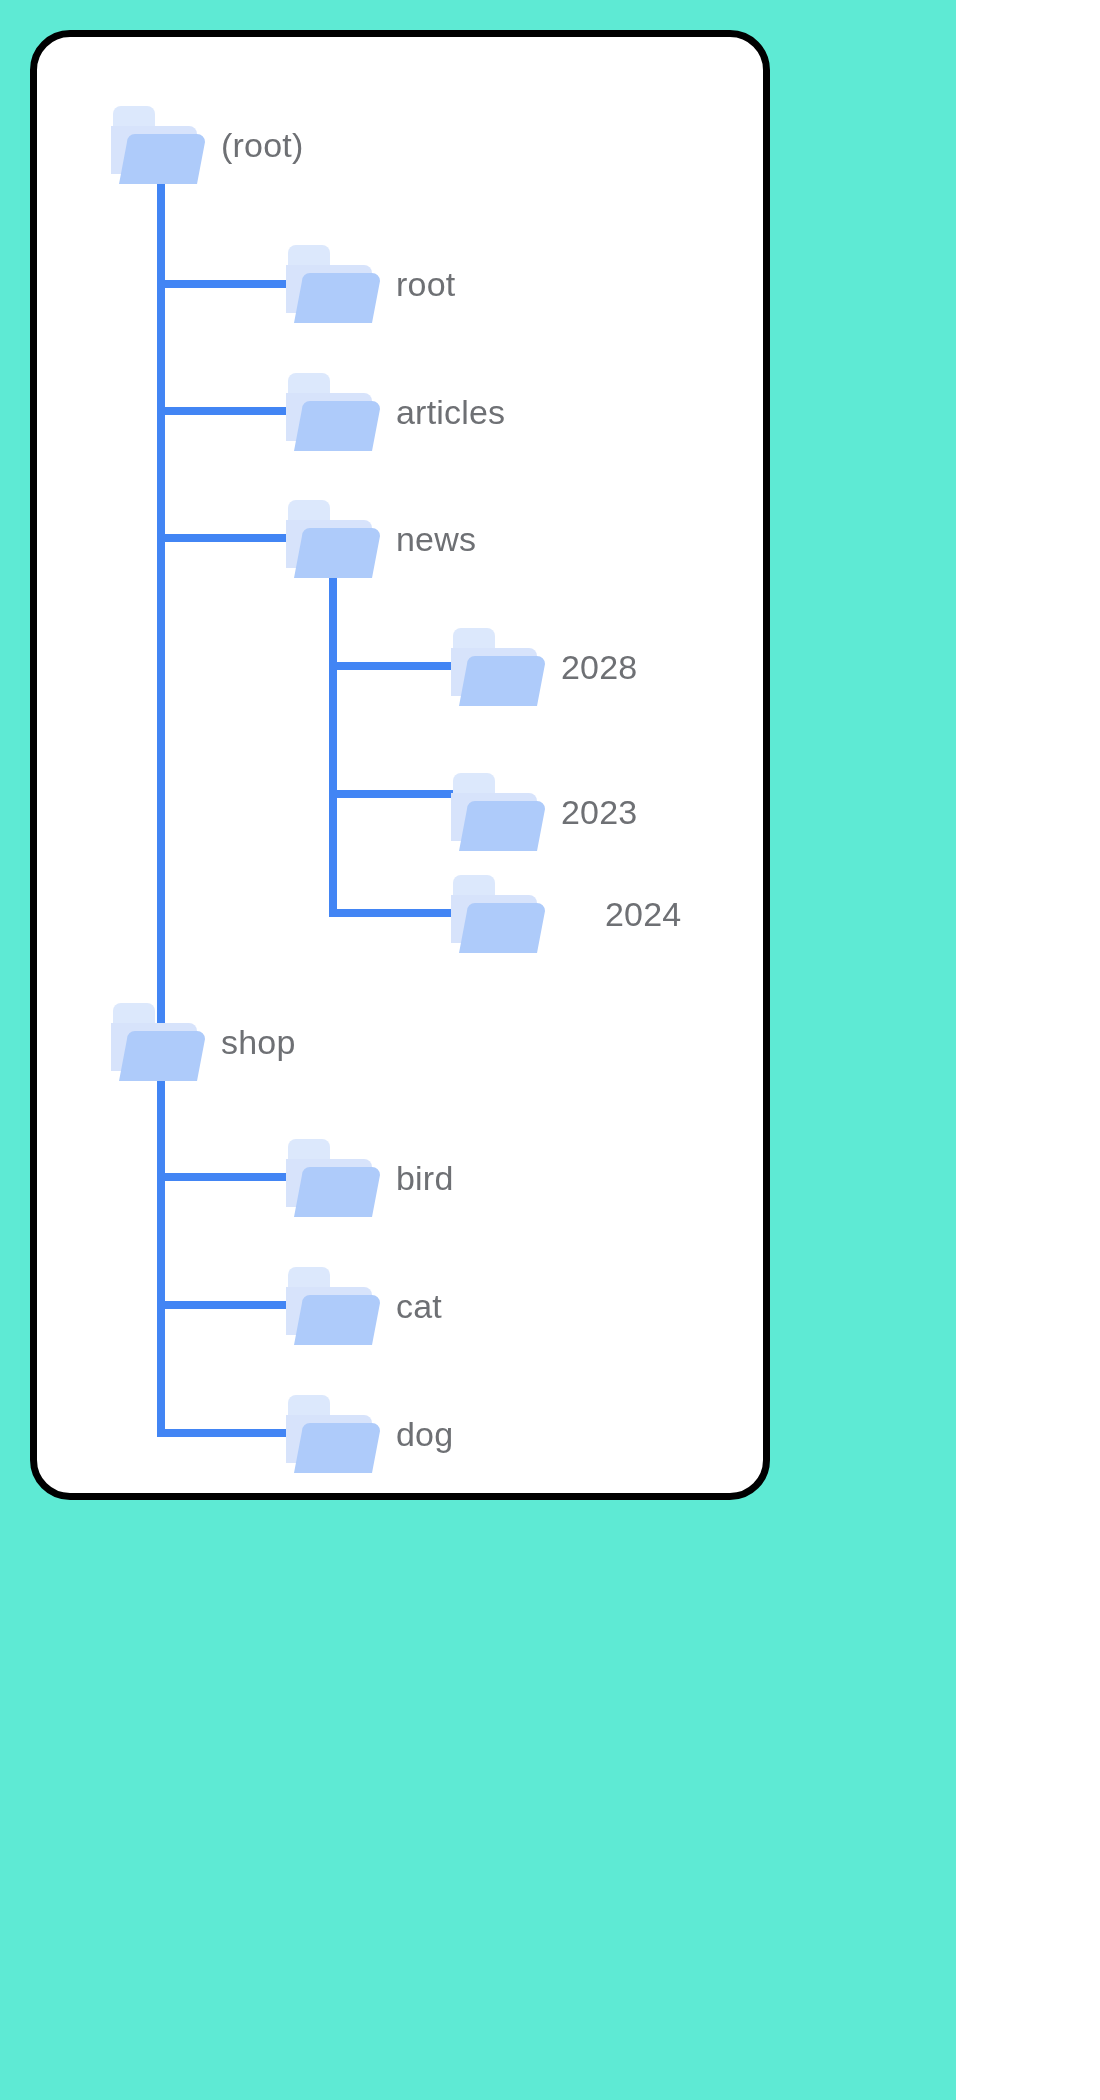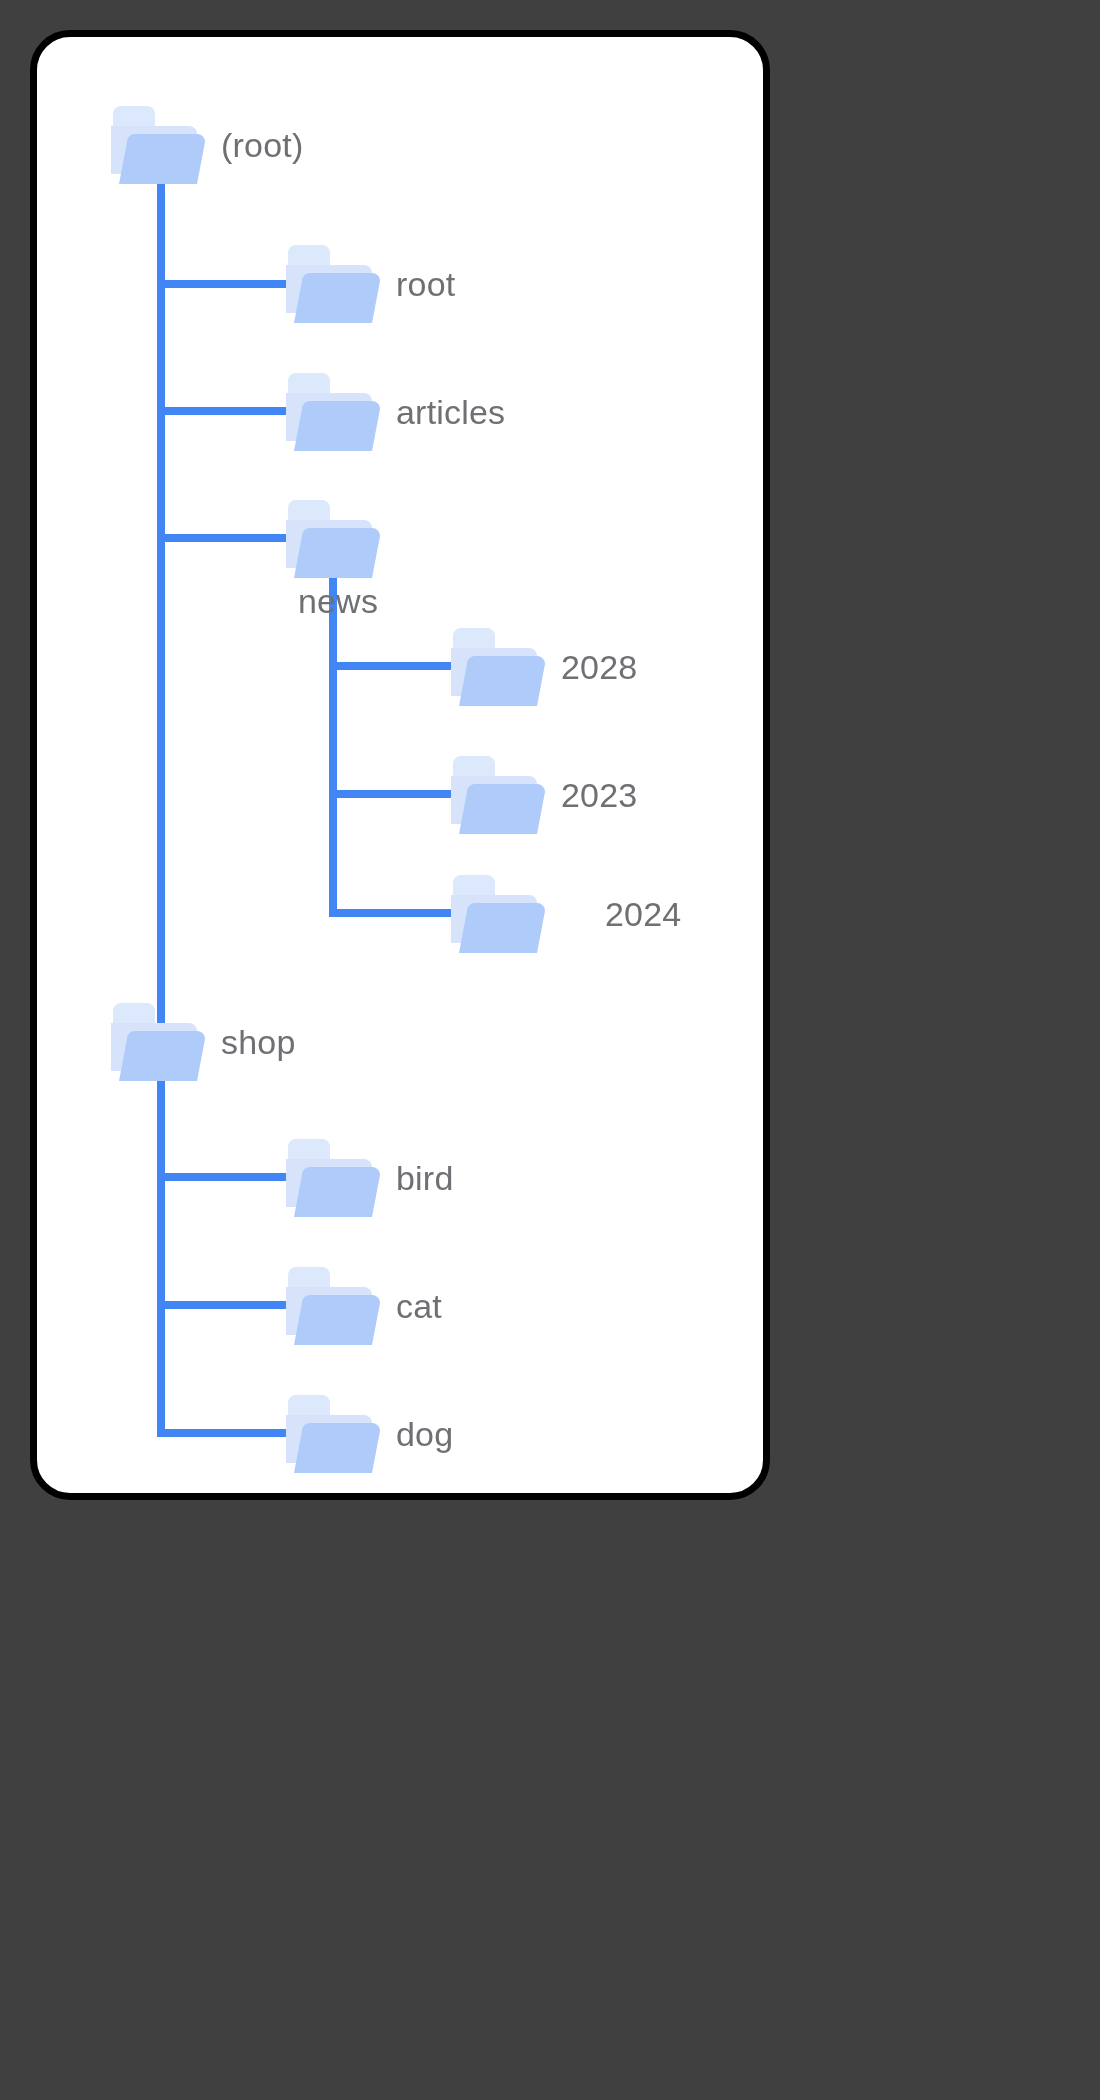--- a/index.html
+++ b/index.html
@@ -7,23 +7,23 @@
     margin: 0;
     padding: 0;
     background: #ffffff;
   }
   body {
     font-family: "Liberation Sans", "DejaVu Sans", sans-serif;
   }
 
   #stage {
     position: relative;
-    width: 1100px;
+    width: 956px;
     height: 2100px;
-    background: #404040;
+    background: #5eead4;
     overflow: hidden;
   }
 
   
   .card {
     position: absolute;
     left: 30px;
     top: 30px;
     width: 740px;
     height: 1470px;
@@ -135,21 +135,21 @@
         <span class="folder-icon">
           <svg viewBox="0 0 110 90">
             <path d="M8 14 a8 8 0 0 1 8 -8 h26 a8 8 0 0 1 8 8 v50 h-42 Z" fill="#DCE8FC"></path>
             <path d="M6 26 h78 a8 8 0 0 1 8 8 v40 h-86 Z" fill="#D7E3FB"></path>
             <path d="M22 42 a8 8 0 0 1 8 -8 h62 a8 8 0 0 1 8 8 l-8 42 h-78 Z" fill="#AECBFA"></path>
           </svg>
         </span>
         <span class="node-label">articles</span>
       </div>
 
-      <div class="node" style="left:243px; top:457px;flex-direction:column;">
+      <div class="node" style="left:243px; top:457px;">
         <span class="folder-icon">
           <svg viewBox="0 0 110 90">
             <path d="M8 14 a8 8 0 0 1 8 -8 h26 a8 8 0 0 1 8 8 v50 h-42 Z" fill="#DCE8FC"></path>
             <path d="M6 26 h78 a8 8 0 0 1 8 8 v40 h-86 Z" fill="#D7E3FB"></path>
             <path d="M22 42 a8 8 0 0 1 8 -8 h62 a8 8 0 0 1 8 8 l-8 42 h-78 Z" fill="#AECBFA"></path>
           </svg>
         </span>
         <span class="node-label">news</span>
       </div>
 
@@ -157,21 +157,21 @@
         <span class="folder-icon">
           <svg viewBox="0 0 110 90">
             <path d="M8 14 a8 8 0 0 1 8 -8 h26 a8 8 0 0 1 8 8 v50 h-42 Z" fill="#DCE8FC"></path>
             <path d="M6 26 h78 a8 8 0 0 1 8 8 v40 h-86 Z" fill="#D7E3FB"></path>
             <path d="M22 42 a8 8 0 0 1 8 -8 h62 a8 8 0 0 1 8 8 l-8 42 h-78 Z" fill="#AECBFA"></path>
           </svg>
         </span>
         <span class="node-label">2028</span>
       </div>
 
-      <div class="node" style="left:408px; top:713px;">
+      <div class="node" style="left:408px; top:730px;">
         <span class="folder-icon">
           <svg viewBox="0 0 110 90">
             <path d="M8 14 a8 8 0 0 1 8 -8 h26 a8 8 0 0 1 8 8 v50 h-42 Z" fill="#DCE8FC"></path>
             <path d="M6 26 h78 a8 8 0 0 1 8 8 v40 h-86 Z" fill="#D7E3FB"></path>
             <path d="M22 42 a8 8 0 0 1 8 -8 h62 a8 8 0 0 1 8 8 l-8 42 h-78 Z" fill="#AECBFA"></path>
           </svg>
         </span>
         <span class="node-label">2023</span>
       </div>
 

